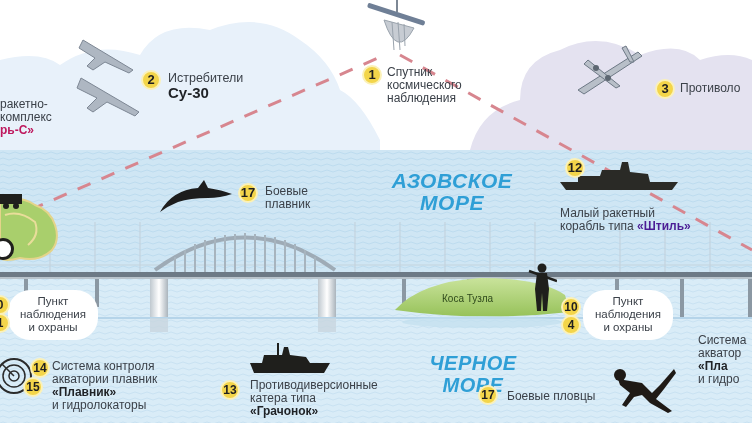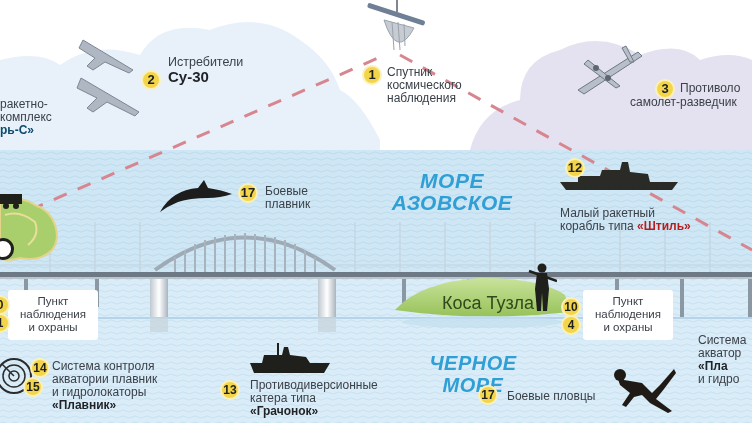--- a/index.html
+++ b/index.html
@@ -2,37 +2,37 @@
 <html><head>
 <meta charset="utf-8">
 <style>
   * { margin: 0; padding: 0; box-sizing: border-box; }
   html, body { width: 752px; height: 423px; overflow: hidden; background: #ffffff; }
   body { font-family: "Liberation Sans", sans-serif; position: relative; color: #3a3f45; }
   #stage { position: absolute; left: 0; top: 0; width: 752px; height: 423px; overflow: hidden; }
   svg.layer { position: absolute; left: 0; top: 0; }
   .abs { position: absolute; }
   .label { font-size: 12px; line-height: 13px; color: #3b4149; }
-  .label b { color: #b91c1c; font-weight: bold; }
+  .label b { color: #4c1d95; font-weight: bold; }
   .badge {
     position: absolute; width: 20px; height: 20px; border-radius: 50%;
     background: #f3d54a; border: 2px solid #fbf1b8;
     color: #1f1f1f; font-weight: bold; font-size: 13px; line-height: 16px; text-align: center;
     font-family: "Liberation Sans", sans-serif;
   }
   .badge.sm { font-size: 12px; }
   .sea-name {
     position: absolute; color: #2f9fd6; font-style: italic; font-weight: bold;
     font-size: 21px; line-height: 22px; letter-spacing: 0.5px; text-align: center;
   }
   .post-bubble {
-    position: absolute; background: #ffffff; border-radius: 3px;
+    position: absolute; background: #ffffff; border-radius: 22px;
     text-align: center; font-size: 11.5px; line-height: 13px; color: #3b4149;
   }
-  .kosa { font-size: 18px; color: #2f4a1c; }
+  .kosa { font-size: 10px; color: #2f4a1c; }
   .center { text-align: left; }
 </style>
 </head>
 <body>
 
 <div id="stage">
 
   <svg class="layer" width="752" height="423" viewBox="0 0 752 423">
     <defs>
       <pattern id="waves" width="12" height="6" patternUnits="userSpaceOnUse">
@@ -193,46 +193,45 @@
   <svg class="abs" style="left:-6px;top:356px" width="40" height="40" viewBox="0 0 40 40">
     <circle cx="20" cy="20" r="17" fill="none" stroke="#2b2b2b" stroke-width="2"></circle>
     <circle cx="20" cy="20" r="11" fill="none" stroke="#2b2b2b" stroke-width="1.5"></circle>
     <circle cx="20" cy="20" r="5" fill="none" stroke="#2b2b2b" stroke-width="1.5"></circle>
     <line x1="20" y1="20" x2="8" y2="8" stroke="#2b2b2b" stroke-width="1.5"></line>
   </svg>
 
   <div class="abs" style="left:-8px;top:238px;width:22px;height:22px;border-radius:50%;background:#fff;border:3px solid #1f1f1c"></div>
 
   <div class="sea-name" style="left:382px;top:170px;width:140px">
+    <div>АЗОВСКОЕ</div>
     <div>МОРЕ</div>
-    <div>АЗОВСКОЕ</div>
   </div>
   <div class="sea-name" style="left:398px;top:352px;width:150px;font-size:20px">ЧЕРНОЕ МОРЕ</div>
 
   <div class="badge" style="left:362px;top:65px">1</div>
   <div class="label abs" style="left:387px;top:66px">
     <div>Спутник</div>
     <div>космического</div>
     <div>наблюдения</div>
   </div>
 
   <div class="badge" style="left:141px;top:70px">2</div>
-  <div class="label abs" style="left:168px;top:56px;font-size:12.5px">
+  <div class="label abs" style="left:168px;top:72px;font-size:12.5px">
     <div>Истребители</div>
     <div style="font-weight:bold;color:#1f2226;font-size:15px;line-height:16px">Су-30</div>
   </div>
 
   <div class="badge" style="left:655px;top:79px">3</div>
   <div class="label abs" style="left:680px;top:82px;white-space:nowrap">Противоло</div>
-  <div class="label abs" style="left:630px;top:96px;white-space:nowrap">самолет-разведчик</div>
 
   <div class="label abs" style="left:0px;top:98px;white-space:nowrap">
     <div>ракетно-</div>
     <div>комплекс</div>
-    <div style="font-weight:bold;color:#0c4a6e">рь-С»</div>
+    <div style="font-weight:bold;color:#be185d">рь-С»</div>
   </div>
 
   <div class="badge" style="left:238px;top:183px">17</div>
   <div class="label abs" style="left:265px;top:185px">
     <div>Боевые</div>
     <div>плавник</div>
   </div>
 
   <div class="badge" style="left:565px;top:158px">12</div>
   <div class="label abs center" style="left:560px;top:207px;width:140px">
@@ -256,22 +255,22 @@
     <div>и охраны</div>
   </div>
   <div class="badge sm" style="left:561px;top:297px">10</div>
   <div class="badge sm" style="left:561px;top:315px">4</div>
 
   <div class="badge sm" style="left:30px;top:358px">14</div>
   <div class="badge sm" style="left:23px;top:377px">15</div>
   <div class="label abs center" style="left:52px;top:360px;width:128px">
     <div>Система контроля</div>
     <div>акватории плавник</div>
+    <div style="font-weight:bold;color:#1f2226">«Плавник»</div>
     <div>и гидролокаторы</div>
-    <div style="font-weight:bold;color:#1f2226">«Плавник»</div>
   </div>
 
   <div class="badge sm" style="left:220px;top:380px">13</div>
   <div class="label abs" style="left:250px;top:379px">
     <div>Противодиверсионные</div>
     <div>катера типа</div>
     <div style="font-weight:bold;color:#1f2226">«Грачонок»</div>
   </div>
 
   <div class="badge sm" style="left:478px;top:385px">17</div>

